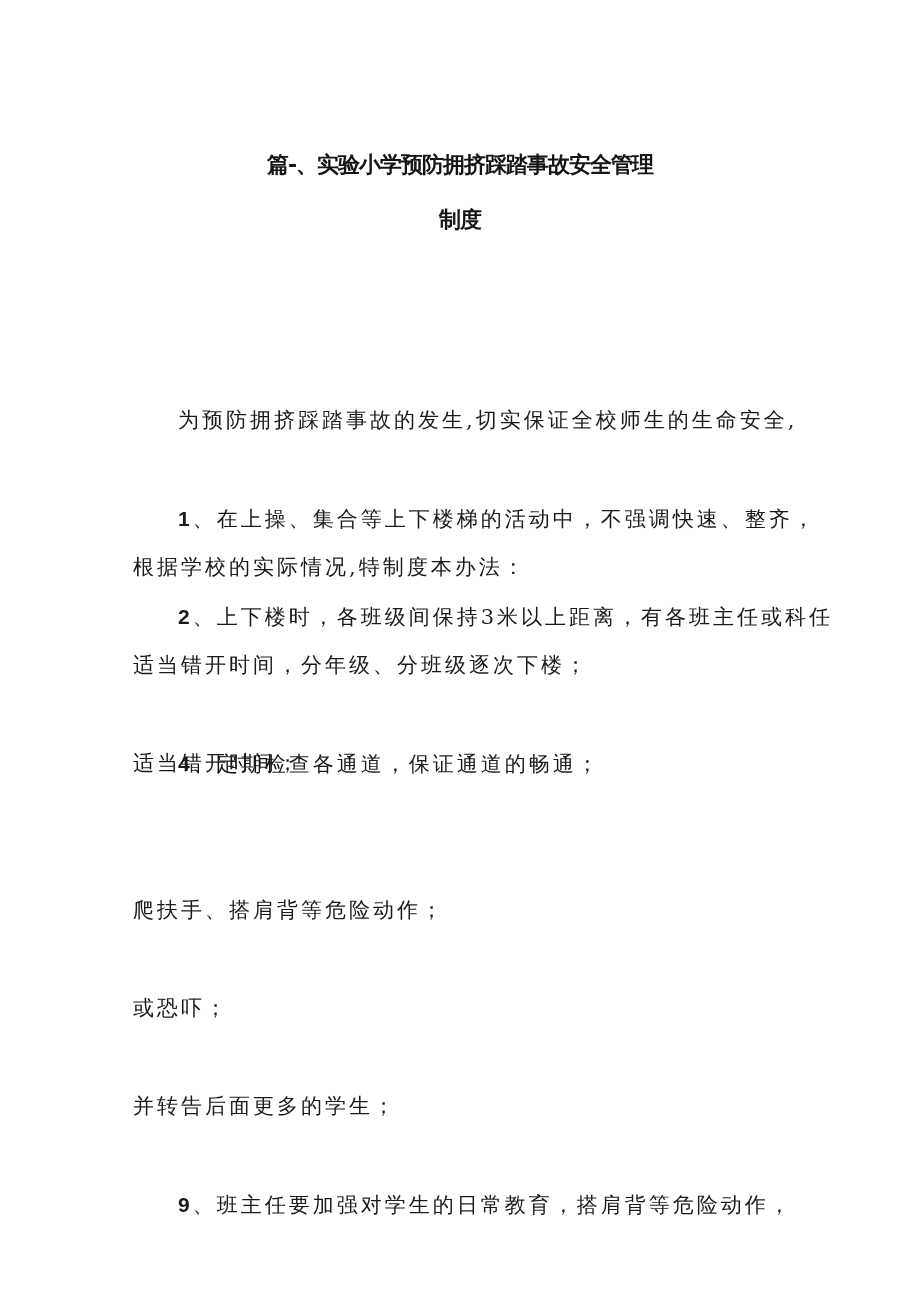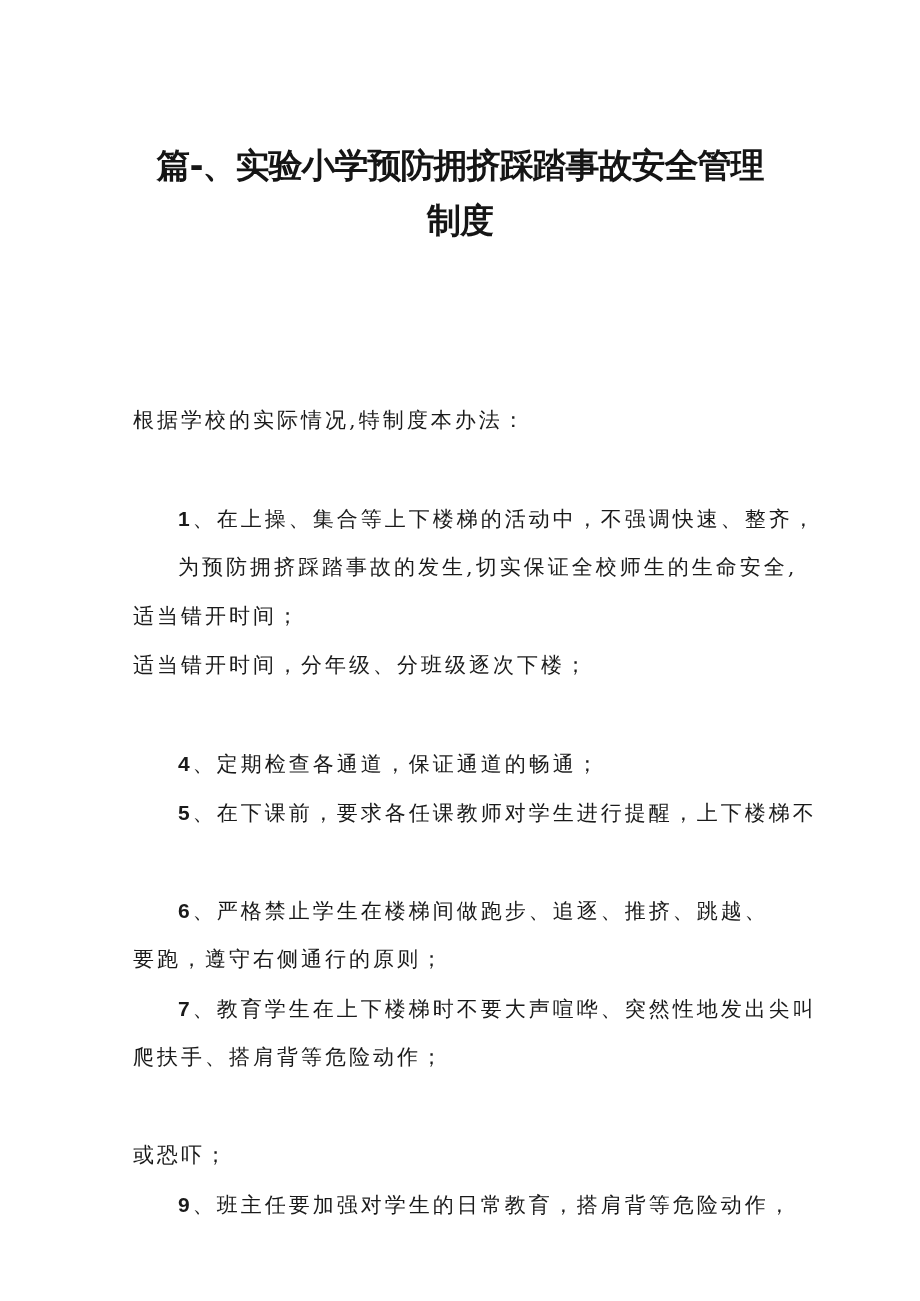--- a/index.html
+++ b/index.html
@@ -19,21 +19,21 @@
       left: 0; top: 0;
       width: 920px; height: 1301px;
       background: #ffffff;
     }
     .title {
       position: absolute;
       left: 0;
       width: 920px;
       text-align: center;
       font-family: "DejaVu Sans", "Liberation Sans", sans-serif;
-      font-size: 34px;
+      font-size: 22px;
       color: #151515;
       letter-spacing: -1px;
       line-height: 40px;
       margin: 0;
     }
     .title.l1 { top: 145px; }
     .title.l2 { top: 200px; }
     .para {
       position: absolute;
       left: 133px;
@@ -52,54 +52,50 @@
   </style>
 </head>
 <body>
 
 <div class="page">
 
   <h1 class="title l1">篇-、实验小学预防拥挤踩踏事故安全管理</h1>
   <h1 class="title l2">制度</h1>
 
   <div class="para" style="top:298px;">
+    <span class="line indent">为预防拥挤踩踏事故的发生,切实保证全校师生的生命安全,</span>
     <span class="line">根据学校的实际情况,特制度本办法：</span>
-    <span class="line indent">为预防拥挤踩踏事故的发生,切实保证全校师生的生命安全,</span>
   </div>
 
   <div class="para" style="top:396px;">
     <span class="line indent"><span class="num">1</span><span>、在上操、集合等上下楼梯的活动中，不强调快速、整齐，</span></span>
     <span class="line">适当错开时间，分年级、分班级逐次下楼；</span>
   </div>
 
   <div class="para" style="top:494px;">
+    <span class="line indent"><span class="num">2</span><span>、上下楼时，各班级间保持3米以上距离，有各班主任或科任</span></span>
     <span class="line">适当错开时间；</span>
   </div>
 
 
   <div class="para" style="top:641px;">
     <span class="line indent"><span class="num">4</span><span>、定期检查各通道，保证通道的畅通；</span></span>
   </div>
 
-  <div class="para" style="top:690px;">
-    <span class="line indent"><span class="num">5</span><span>、在下课前，要求各任课教师对学生进行提醒，上下楼梯不</span></span>
-    <span class="line">要跑，遵守右侧通行的原则；</span>
-  </div>
 
   <div class="para" style="top:788px;">
-    <span class="line indent"><span class="num">6</span><span>、严格禁止学生在楼梯间做跑步、追逐、推挤、跳越、</span></span>
     <span class="line">爬扶手、搭肩背等危险动作；</span>
   </div>
 
   <div class="para" style="top:886px;">
-    <span class="line indent"><span class="num">7</span><span>、教育学生在上下楼梯时不要大声喧哗、突然性地发出尖叫</span></span>
     <span class="line">或恐吓；</span>
   </div>
 
   <div class="para" style="top:984px;">
+    <span class="line">并转告后面更多的学生；</span>
   </div>
 
   <div class="para" style="top:1082px;">
     <span class="line indent"><span class="num">9</span><span>、班主任要加强对学生的日常教育，搭肩背等危险动作，</span></span>
     
   </div>
 
 </div>
 
 </body></html>

